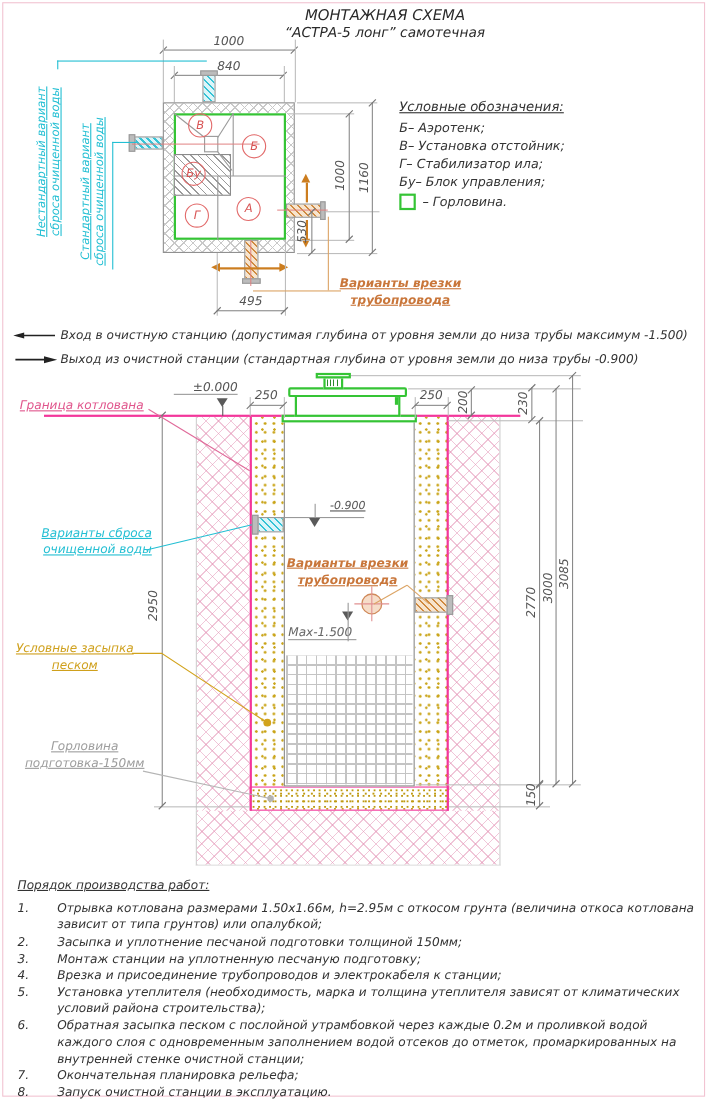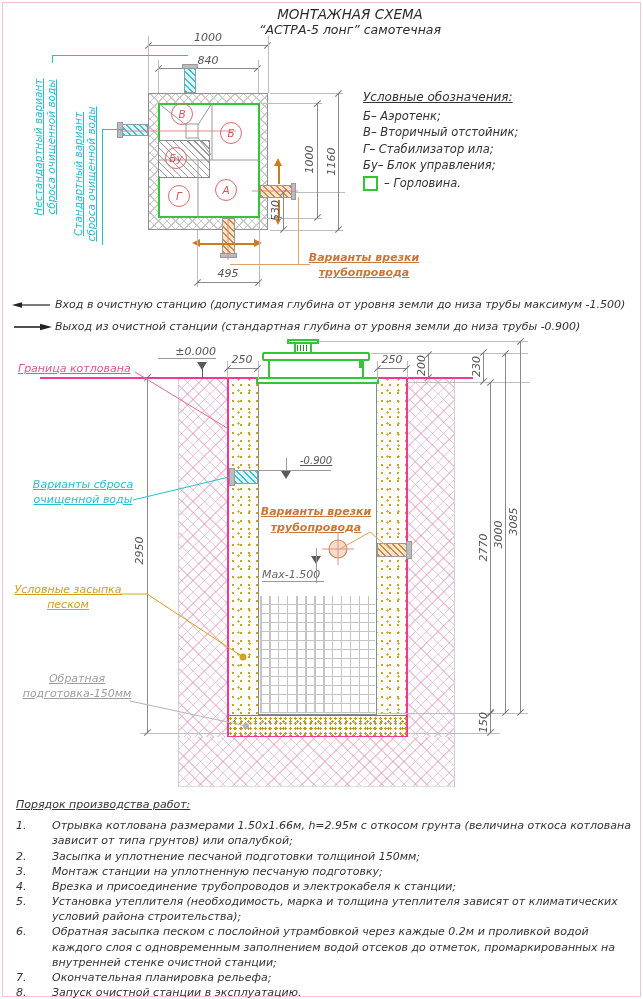--- a/index.html
+++ b/index.html
@@ -175,21 +175,21 @@
   <div class="abs" style="left:298px;top:197px;width:1px;height:67px;background:#dca465;"></div>
   <div class="abs" style="left:230px;top:264px;width:80px;height:1px;background:#dca465;"></div>
   <div class="abs d og" style="left:305px;top:250px;width:118px;text-align:center;font-size:11px;line-height:15px;">
     <div class="u">Варианты врезки</div>
     <div class="u">трубопровода</div>
   </div>
 
   <div class="legend d">
     <div class="lt">Условные обозначения:</div>
     <div class="li">Б– Аэротенк;</div>
-    <div class="li">В– Вторичный отстойник;</div>
+    <div class="li">В– Установка отстойник;</div>
     <div class="li">Г– Стабилизатор ила;</div>
     <div class="li">Бу– Блок управления;</div>
     <div class="grow">
       <span class="gsq"></span>
       <span class="li2">– Горловина.</span>
     </div>
   </div>
 
   <svg class="abs" style="left:12px;top:300px;" width="40" height="10">
     <line x1="8" y1="5" x2="38" y2="5" stroke="#222" stroke-width="1.2"></line>
@@ -288,34 +288,34 @@
     <line x1="123" y1="160" x2="219" y2="137" stroke="#23bfd3" stroke-width="1"></line>
     <polyline points="110,254 137,254 233,317" fill="none" stroke="#d2a31c" stroke-width="1"></polyline>
     <circle cx="233" cy="317" r="3.5" fill="#d2a31c"></circle>
     <line x1="120" y1="361" x2="236" y2="386" stroke="#b5b5b5" stroke-width="1"></line>
     <circle cx="236" cy="386" r="3" fill="#b5b5b5"></circle>
     <line x1="360" y1="192" x2="330" y2="209" stroke="#dca465" stroke-width="1"></line>
     <line x1="360" y1="192" x2="380" y2="209" stroke="#dca465" stroke-width="1"></line>
   </svg>
 
   <div class="lbl mg u" style="left:18px;top:362px;">Граница котлована</div>
-  <div class="abs d cy" style="left:28px;top:477px;width:110px;text-align:center;font-size:11px;line-height:15px;">
+  <div class="abs d cy" style="left:28px;top:477px;width:110px;text-align:right;font-size:11px;line-height:15px;">
     <div class="u">Варианты сброса</div>
     <div class="u">очищенной воды</div>
   </div>
   <div class="abs d og" style="left:256px;top:504px;width:120px;text-align:center;font-size:11px;line-height:16px;">
     <div class="u">Варианты врезки</div>
     <div class="u">трубопровода</div>
   </div>
   <div class="abs d gd" style="left:12px;top:582px;width:112px;text-align:center;font-size:11px;line-height:15px;">
     <div class="u">Условные засыпка</div>
     <div class="u">песком</div>
   </div>
   <div class="abs d gy" style="left:20px;top:671px;width:114px;text-align:center;font-size:11px;line-height:15px;">
-    <div class="u">Обратная</div>
+    <div class="u">Горловина</div>
     <div class="u">подготовка-150мм</div>
   </div>
 
   <div class="proc">
     <div class="t">Порядок производства работ:</div>
     <div class="row">
       <div class="num">1.</div>
       <div class="itext">Отрывка котлована размерами 1.50х1.66м, h=2.95м с откосом грунта (величина откоса котлована зависит от типа грунтов) или опалубкой;</div>
     </div>
     <div class="row">

